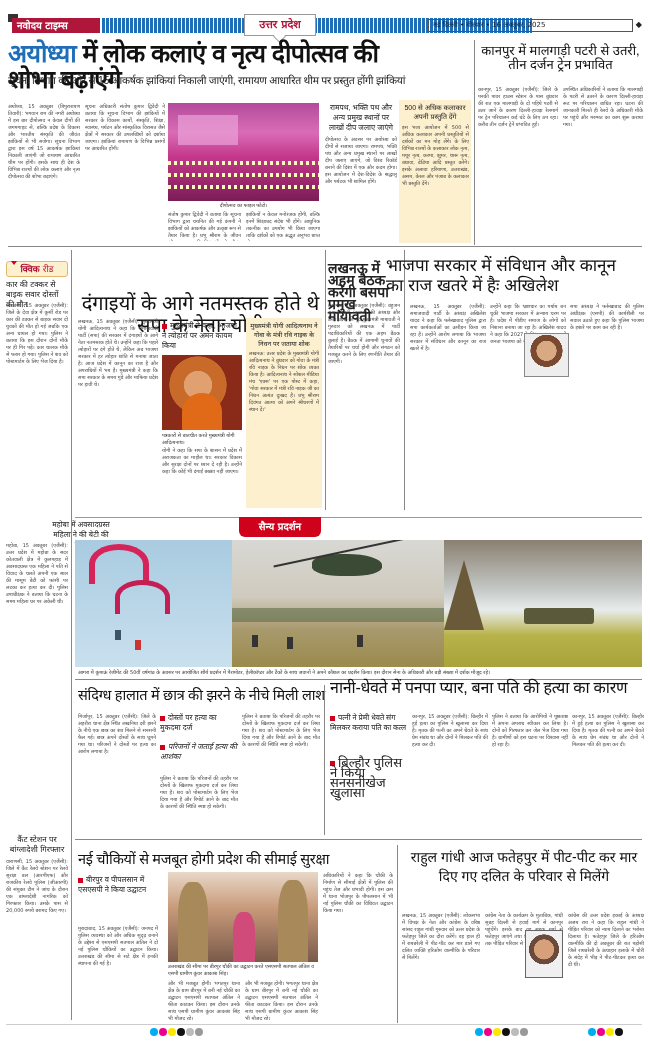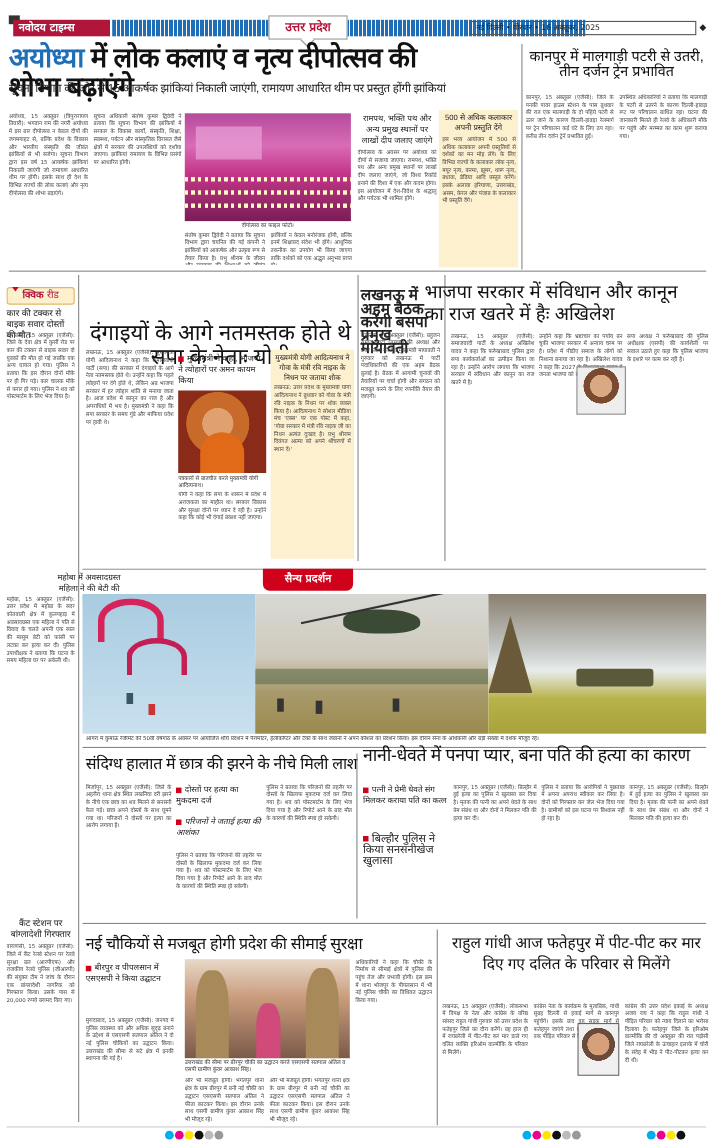--- a/index.html
+++ b/index.html
@@ -164,21 +164,21 @@
   <span class="redsq"></span><span>परिजनों ने जताई हत्या की आशंका</span>
 </div>
 <div class="txt" style="left:160px;top:775px;width:78px;height:58px;">पुलिस ने बताया कि परिजनों की तहरीर पर दोस्तों के खिलाफ मुकदमा दर्ज कर लिया गया है। शव को पोस्टमार्टम के लिए भेज दिया गया है और रिपोर्ट आने के बाद मौत के कारणों की स्थिति स्पष्ट हो सकेगी।</div>
 <div class="txt" style="left:242px;top:713px;width:78px;height:120px;">पुलिस ने बताया कि परिजनों की तहरीर पर दोस्तों के खिलाफ मुकदमा दर्ज कर लिया गया है। शव को पोस्टमार्टम के लिए भेज दिया गया है और रिपोर्ट आने के बाद मौत के कारणों की स्थिति स्पष्ट हो सकेगी।</div>
 <div class="rule-v" style="left:324px;top:685px;height:150px;"></div>
 
 <div class="hl" style="left:330px;top:680px;width:315px;font-size:16px;font-weight:normal;letter-spacing:-0.3px;white-space:nowrap;">नानी-धेवते में पनपा प्यार, बना पति की हत्या का कारण</div>
 <div class="sub" style="left:330px;top:713px;width:78px;font-size:7.5px;line-height:10px;font-family:Liberation Serif, serif;">
   <span class="redsq"></span><span>पत्नी ने प्रेमी धेवते संग मिलकर कराया पति का कत्ल</span>
 </div>
-<div class="sub" style="left:330px;top:758px;width:78px;font-size:10px;line-height:10px;">
+<div class="sub" style="left:330px;top:758px;width:78px;font-size:13px;line-height:10px;">
   <span class="redsq"></span><span>बिल्हौर पुलिस ने किया सनसनीखेज खुलासा</span>
 </div>
 <div class="txt" style="left:412px;top:713px;width:76px;height:120px;">कानपुर, 15 अक्तूबर (एजैंसी): बिल्हौर में हुई हत्या का पुलिस ने खुलासा कर दिया है। मृतक की पत्नी का अपने धेवते के साथ प्रेम संबंध था और दोनों ने मिलकर पति की हत्या कर दी।</div>
 <div class="txt" style="left:492px;top:713px;width:76px;height:120px;">पुलिस ने बताया कि आरोपियों ने पूछताछ में अपना अपराध स्वीकार कर लिया है। दोनों को गिरफ्तार कर जेल भेज दिया गया है। ग्रामीणों को इस घटना पर विश्वास नहीं हो रहा है।</div>
 <div class="txt" style="left:572px;top:713px;width:72px;height:120px;">कानपुर, 15 अक्तूबर (एजैंसी): बिल्हौर में हुई हत्या का पुलिस ने खुलासा कर दिया है। मृतक की पत्नी का अपने धेवते के साथ प्रेम संबंध था और दोनों ने मिलकर पति की हत्या कर दी।</div>
 
 <div class="rule-h" style="left:75px;top:839px;width:567px;"></div>
 
 <div class="hl" style="left:78px;top:852px;width:320px;font-size:14.5px;font-weight:normal;letter-spacing:-0.3px;white-space:nowrap;">नई चौकियों से मजबूत होगी प्रदेश की सीमाई सुरक्षा</div>
 <div class="sub" style="left:78px;top:875px;width:80px;font-size:7.5px;line-height:10px;">

